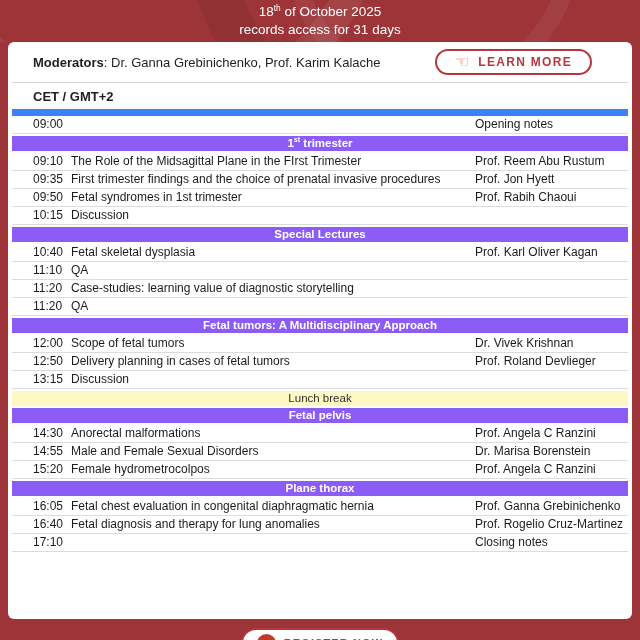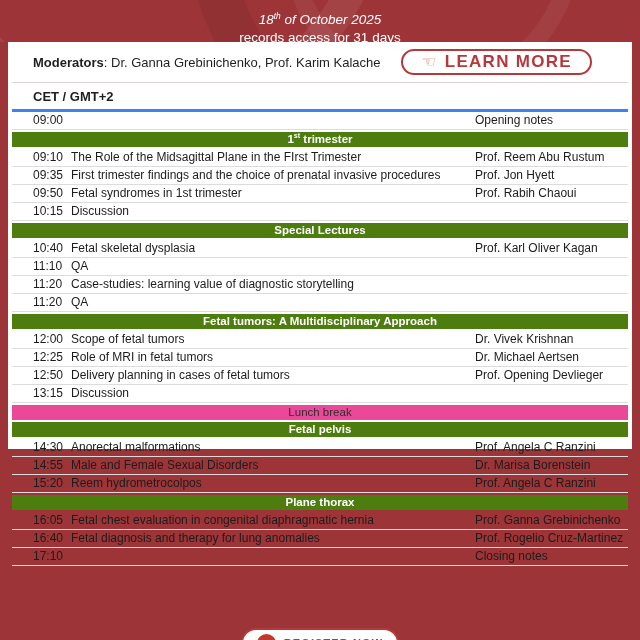--- a/index.html
+++ b/index.html
@@ -14,65 +14,65 @@
   
   .banner{
     position:relative;height:42px;overflow:hidden;
     color:#fff;text-align:center;
   }
   .arc{position:absolute;border-radius:50%;pointer-events:none;}
   .arc1{width:420px;height:420px;border:30px solid rgba(255,255,255,.07);top:-350px;left:-90px;}
   .arc2{width:520px;height:520px;border:44px solid rgba(0,0,0,.07);top:-400px;right:-150px;}
   .arc3{width:260px;height:260px;border:18px solid rgba(255,255,255,.05);top:-200px;right:60px;}
   .banner-line{position:relative;font-size:13.5px;line-height:18px;}
-  .banner-line.first{padding-top:11px;font-style:italic;}
+  .banner-line.first{padding-top:3px;}
 
   
   .card{
-    position:absolute;left:8px;right:8px;top:42px;height:407px;
-    background:#ffffff;border-radius:0;
+    position:absolute;left:8px;right:8px;top:42px;height:577px;
+    background:#ffffff;border-radius:6px;
     padding:0 4px;box-sizing:border-box;
   }
   .card-header{
     display:flex;justify-content:space-between;align-items:center;
     padding:7px 36px 7px 21px;
     border-bottom:1px solid #d9d2d2;
   }
   .moderators{font-size:13px;color:#1f1f1f;}
   .moderators .bold{font-weight:bold;}
   .learn-more{
     display:flex;align-items:center;gap:9px;
     background:#fff;border:2px solid #B5383D;border-radius:14px;
     height:26px;padding:0 18px;cursor:pointer;
   }
   .learn-more .hand{color:#E0703F;font-size:16px;line-height:1;}
   .learn-more .lbl{
-    color:#B5383D;font-size:17px;font-weight:bold;letter-spacing:1.3px;
+    color:#B5383D;font-size:12px;font-weight:bold;letter-spacing:1.3px;
   }
   .tz{
     padding:6px 0 5px 21px;font-size:13px;font-weight:bold;color:#1f1f1f;
   }
 
   
-  .schedule{border-top:3px solid #3b82f6;}
+  .schedule{border-top:7px solid #3b82f6;}
   .s-row{
     position:relative;height:17px;line-height:17px;
     border-bottom:1px solid #dcdcdc;
     padding-left:21px;font-size:12px;color:#1c1c1c;
     white-space:nowrap;
   }
   .s-row .t{display:inline-block;width:38px;}
   .s-row .ti{display:inline-block;}
   .s-row .sp{position:absolute;left:463px;top:0;}
   .bar{
     height:15px;line-height:15px;margin:2px 0;
-    background:#4d7c0f;color:#ffffff;
+    background:#8b5cf6;color:#ffffff;
     text-align:center;font-size:11.5px;font-weight:bold;
   }
-  .bar.gray{background:#ec4899;color:#2e2e2e;font-weight:normal;}
+  .bar.gray{background:#fef9c3;color:#2e2e2e;font-weight:normal;}
 
   
   .footer{
     position:absolute;left:0;right:0;top:619px;height:21px;
     display:flex;justify-content:center;
   }
   .register{
     margin-top:9px;
     display:flex;align-items:center;gap:8px;
     background:#fff;border:2px solid #B5383D;border-radius:15px;
@@ -115,28 +115,27 @@
       <div class="s-row"><span class="t">09:35</span><span class="ti">First trimester findings and the choice of prenatal invasive procedures</span><span class="sp">Prof. Jon Hyett</span></div>
       <div class="s-row"><span class="t">09:50</span><span class="ti">Fetal syndromes in 1st trimester</span><span class="sp">Prof. Rabih Chaoui</span></div>
       <div class="s-row"><span class="t">10:15</span><span class="ti">Discussion</span><span class="sp"></span></div>
       <div class="bar">Special Lectures</div>
       <div class="s-row"><span class="t">10:40</span><span class="ti">Fetal skeletal dysplasia</span><span class="sp">Prof. Karl Oliver Kagan</span></div>
       <div class="s-row"><span class="t">11:10</span><span class="ti">QA</span><span class="sp"></span></div>
       <div class="s-row"><span class="t">11:20</span><span class="ti">Case-studies: learning value of diagnostic storytelling</span></div>
       <div class="s-row"><span class="t">11:20</span><span class="ti">QA</span><span class="sp"></span></div>
       <div class="bar">Fetal tumors: A Multidisciplinary Approach</div>
       <div class="s-row"><span class="t">12:00</span><span class="ti">Scope of fetal tumors</span><span class="sp">Dr. Vivek Krishnan</span></div>
-      <div class="s-row"><span class="t">12:25</span><span class="ti">Role of MRI in fetal tumors</span><span class="sp">Dr. Michael Aertsen</span></div>
-      <div class="s-row"><span class="t">12:50</span><span class="ti">Delivery planning in cases of fetal tumors</span><span class="sp">Prof. Opening Devlieger</span></div>
+      <div class="s-row"><span class="t">12:50</span><span class="ti">Delivery planning in cases of fetal tumors</span><span class="sp">Prof. Roland Devlieger</span></div>
       <div class="s-row"><span class="t">13:15</span><span class="ti">Discussion</span><span class="sp"></span></div>
       <div class="bar gray">Lunch break</div>
       <div class="bar">Fetal pelvis</div>
       <div class="s-row"><span class="t">14:30</span><span class="ti">Anorectal malformations</span><span class="sp">Prof. Angela C Ranzini</span></div>
       <div class="s-row"><span class="t">14:55</span><span class="ti">Male and Female Sexual Disorders</span><span class="sp">Dr. Marisa Borenstein</span></div>
-      <div class="s-row"><span class="t">15:20</span><span class="ti">Reem hydrometrocolpos</span><span class="sp">Prof. Angela C Ranzini</span></div>
+      <div class="s-row"><span class="t">15:20</span><span class="ti">Female hydrometrocolpos</span><span class="sp">Prof. Angela C Ranzini</span></div>
       <div class="bar">Plane thorax</div>
       <div class="s-row"><span class="t">16:05</span><span class="ti">Fetal chest evaluation in congenital diaphragmatic hernia</span><span class="sp">Prof. Ganna Grebinichenko</span></div>
       <div class="s-row"><span class="t">16:40</span><span class="ti">Fetal diagnosis and therapy for lung anomalies</span><span class="sp">Prof. Rogelio Cruz-Martinez</span></div>
       <div class="s-row"><span class="t">17:10</span><span class="ti"></span><span class="sp">Closing notes</span></div>
     </div>
 </div>
 
 <div class="footer">
   <button class="register">
     <span class="circ">☞</span>

